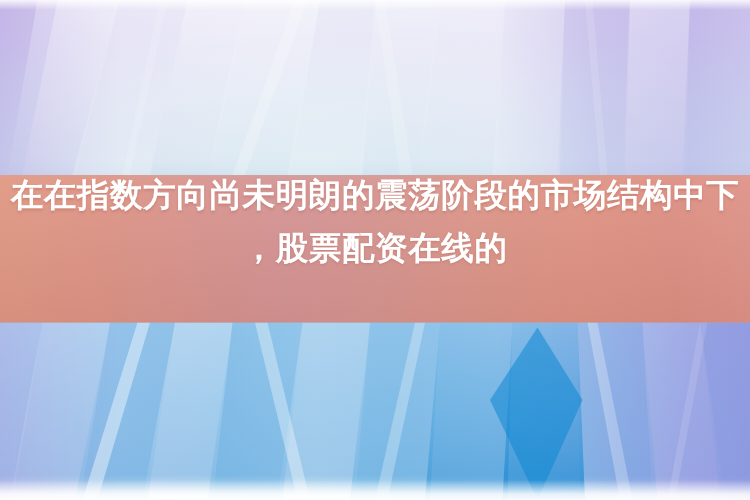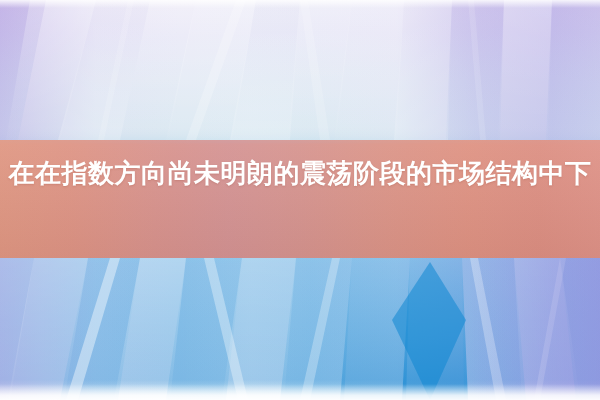--- a/index.html
+++ b/index.html
@@ -89,21 +89,21 @@
     left: 0; top: 0;
     width: 100%; height: 100%;
     background:
       linear-gradient(180deg, rgba(255,255,255,0.07) 0%, rgba(0,0,0,0.04) 100%);
   }
 
   
   .headline {
     position: absolute;
     left: 0;
-    top: 152px;
+    top: 136px;
     width: 600px;
     text-align: center;
     color: #ffffff;
     font-size: 26px;
     font-weight: 700;
     line-height: 42px;
     letter-spacing: 0.5px;
     text-shadow: 0 1px 2px rgba(150,70,55,0.25);
     white-space: nowrap;
     user-select: none;
@@ -243,20 +243,21 @@
       </g>
     </svg>
   </div>
 
   <div class="pink-band">
     <div class="band-shade"></div>
   </div>
 
   <div class="headline">
     <span class="line1">在在指数方向尚未明朗的震荡阶段的市场结构中下</span>
+    <span class="line2">，股票配资在线的</span>
   </div>
 
   <div class="watermark"></div>
 
   <div class="top-fade"></div>
   <div class="bottom-fade"></div>
 
 </div>
 
 </body></html>

